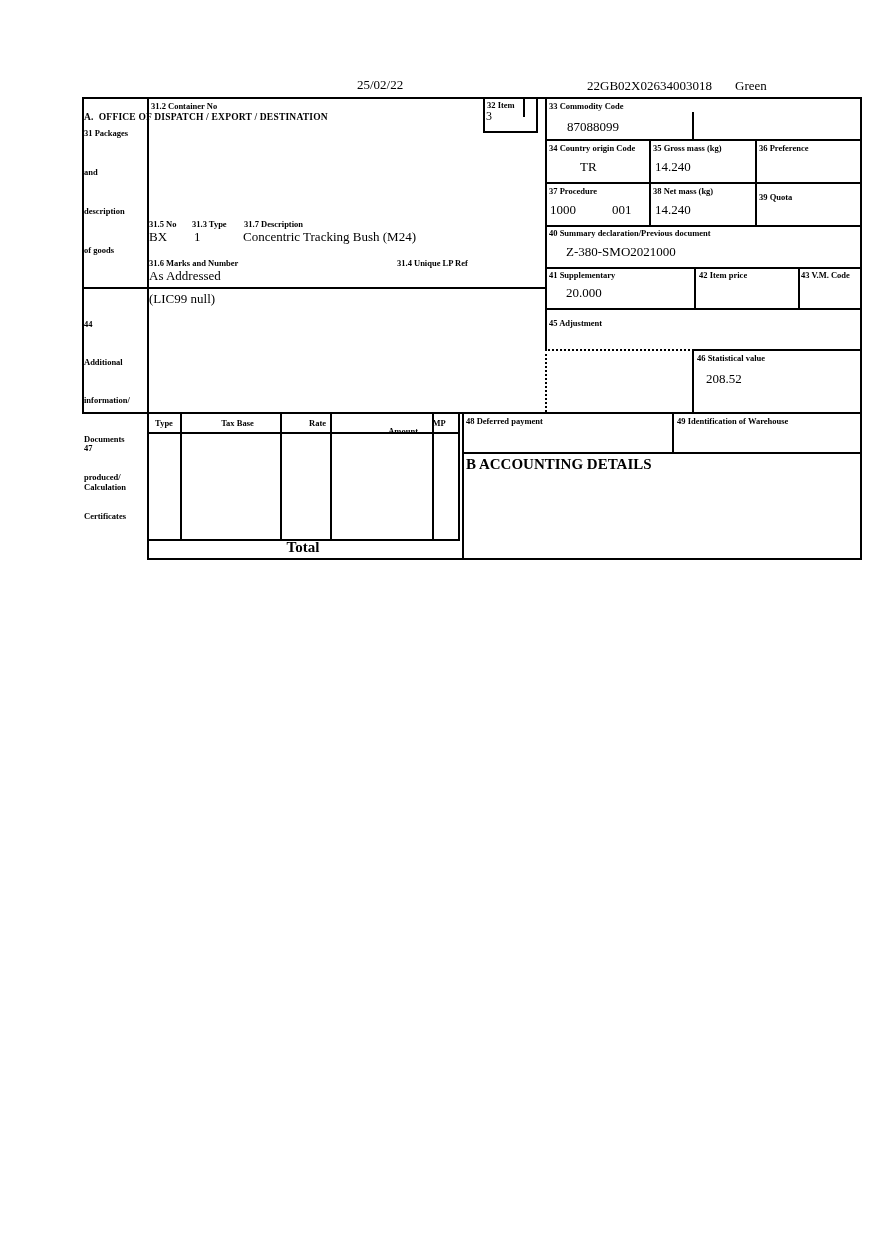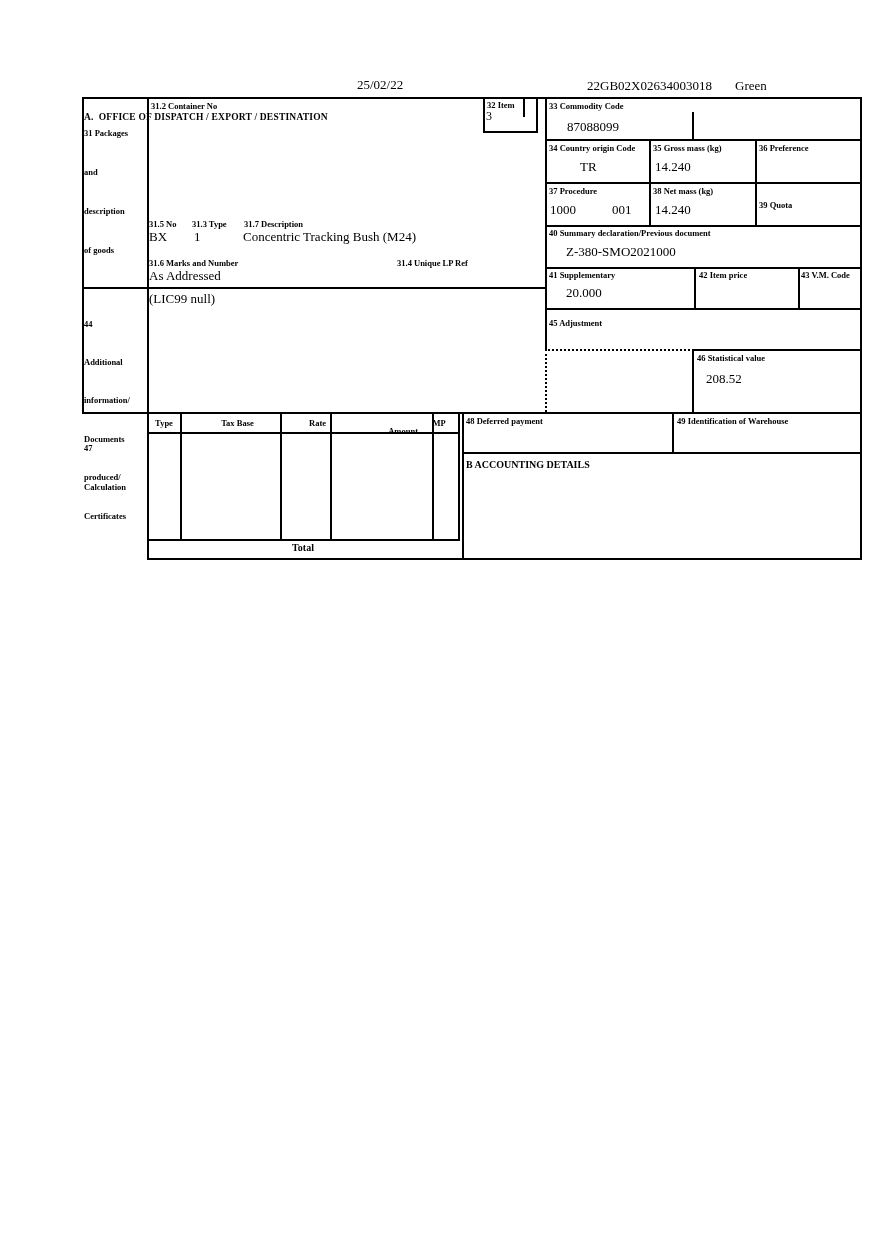--- a/index.html
+++ b/index.html
@@ -1,21 +1,21 @@
 <!DOCTYPE html>
 <html><head>
 <meta charset="utf-8">
 <style>
   * { margin:0; padding:0; box-sizing:border-box; }
   html,body { background:#fff; }
   .page { position:relative; width:882px; height:1250px; background:#ffffff;
           color:#000; font-family:"Liberation Serif", serif; overflow:hidden; }
   .t   { position:absolute; white-space:pre; }
   .lbl { font-weight:bold; font-size:8.5px; line-height:10px; }
-  .lbl2{ font-weight:bold; font-size:10px; line-height:11px; }
+  .lbl2{ font-weight:bold; font-size:15px; line-height:11px; }
   .val { font-size:13px; line-height:14px; }
   .val12 { font-size:12px; line-height:13px; }
   .hdrA { font-weight:bold; font-size:9.5px; letter-spacing:0.2px; }
   .h  { position:absolute; height:2px; background:#000; }
   .v  { position:absolute; width:2px; background:#000; }
   .hd { position:absolute; height:0; border-top:2px dotted #000; }
   .vd { position:absolute; width:0; border-left:2px dotted #000; }
   .stack span { display:block; }
   .ctr { text-align:center; }
   .rgt { text-align:right; }
@@ -104,21 +104,21 @@
   <div class="t lbl" style="left:759px;top:143px;">36 Preference</div>
   <div class="t val" style="left:759px;top:160px;"></div>
 
   <div class="t lbl" style="left:549px;top:186px;">37 Procedure</div>
   <div class="t val" style="left:550px;top:203px;">1000</div>
   <div class="t val" style="left:612px;top:203px;">001</div>
 
   <div class="t lbl" style="left:653px;top:186px;">38 Net mass (kg)</div>
   <div class="t val" style="left:655px;top:203px;">14.240</div>
 
-  <div class="t lbl" style="left:759px;top:200px;text-align:center;">39 Quota</div>
+  <div class="t lbl" style="left:759px;top:192px;text-align:center;">39 Quota</div>
   <div class="t val" style="left:759px;top:203px;"></div>
 
   <div class="t lbl" style="left:549px;top:228px;">40 Summary declaration/Previous document</div>
   <div class="t val" style="left:566px;top:245px;">Z-380-SMO2021000</div>
 
   <div class="t lbl" style="left:549px;top:270px;">41 Supplementary</div>
   <div class="t val" style="left:566px;top:286px;">20.000</div>
 
   <div class="t lbl" style="left:699px;top:270px;">42 Item price</div>
   <div class="t val" style="left:699px;top:286px;"></div>

